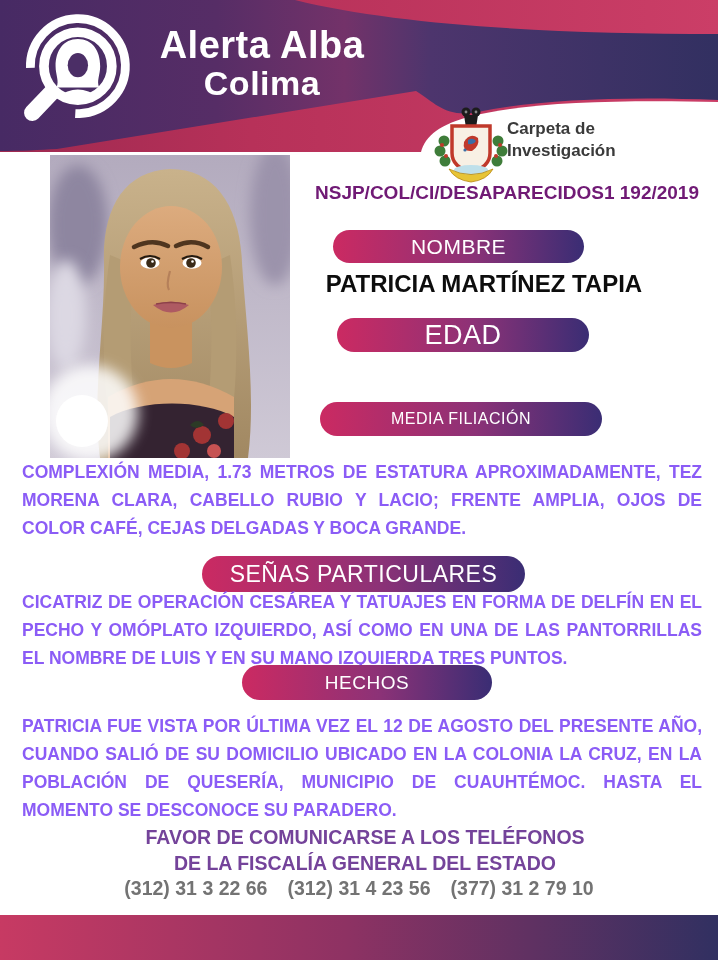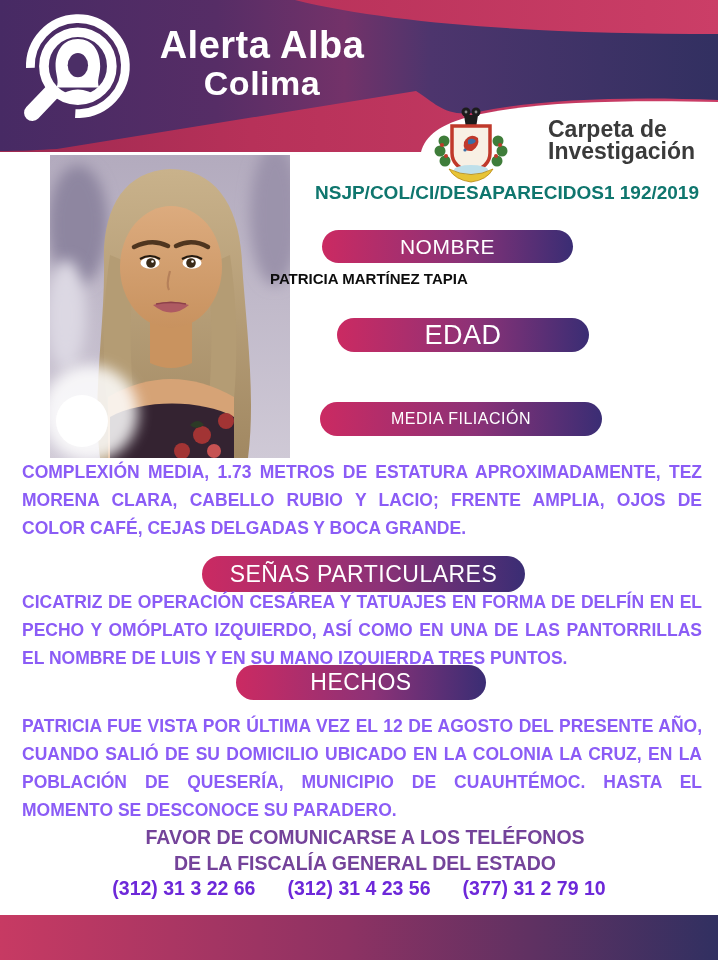--- a/index.html
+++ b/index.html
@@ -8,48 +8,48 @@
     font-family:Liberation Sans, sans-serif;margin:0 auto;padding-left:44px;
   }
   
   #header-wave{position:absolute;left:0;top:0;width:718px;height:158px;}
   #brand-logo{position:absolute;left:10px;top:8px;width:128px;height:128px;}
   #brand-title{position:absolute;left:128px;top:26px;width:268px;text-align:center;color:#ffffff;font-weight:bold;line-height:1;}
   #brand-title .t1{font-size:38px;letter-spacing:.5px;}
   #brand-title .t2{font-size:34px;margin-top:2px;letter-spacing:.5px;}
   
   #state-seal{position:absolute;left:430px;top:106px;width:82px;height:78px;}
-  #carpeta{position:absolute;left:548px;top:118px;font-size:23px;font-weight:bold;color:#3a3a3a;line-height:22px;}
-  #case-number{position:absolute;left:297px;top:182px;width:420px;text-align:center;font-size:19px;font-weight:bold;color:#0f766e;}
+  #carpeta{position:absolute;left:507px;top:118px;font-size:17px;font-weight:bold;color:#3a3a3a;line-height:22px;}
+  #case-number{position:absolute;left:297px;top:182px;width:420px;text-align:center;font-size:19px;font-weight:bold;color:#701a75;}
   
   #photo{position:absolute;left:50px;top:155px;width:240px;height:303px;}
   
   .pill{position:absolute;border-radius:999px;color:#fff;display:flex;align-items:center;justify-content:center;
         background:linear-gradient(90deg,#cb2a62 0%,#8c3277 55%,#3a2d74 100%);
         font-weight:400;letter-spacing:.5px;}
-  #pill-nombre{left:322px;top:230px;width:251px;height:33px;font-size:21px;}
+  #pill-nombre{left:333px;top:230px;width:251px;height:33px;font-size:21px;}
   #pill-edad{left:337px;top:318px;width:252px;height:34px;font-size:27px;}
   #pill-media{left:320px;top:402px;width:282px;height:34px;font-size:16px;}
   #pill-senas{left:202px;top:556px;width:323px;height:36px;font-size:23px;}
-  #pill-hechos{left:236px;top:665px;width:250px;height:35px;font-size:23px;}
-  .value{position:absolute;left:270px;width:440px;font-size:15px;font-weight:bold;color:#0d0d0d;}
+  #pill-hechos{left:242px;top:665px;width:250px;height:35px;font-size:19px;}
+  .value{position:absolute;left:264px;width:440px;text-align:center;font-size:24px;font-weight:bold;color:#0d0d0d;}
   #val-nombre{top:270px;}
   #val-edad{top:361px;}
   
   .para{position:absolute;left:22px;width:680px;font-size:17.5px;font-weight:bold;line-height:28px;
         text-align:justify;color:#8b5cf6;}
   #para-media{top:458px;}
   #para-senas{top:588px;}
   #para-hechos{top:712px;}
   
   .contact-line{position:absolute;left:6px;width:718px;text-align:center;font-size:19.5px;font-weight:bold;color:#74439a;}
   #contact-line1{top:826px;}
   #contact-line2{top:852px;}
-  #phones{position:absolute;left:0;top:877px;width:718px;display:flex;justify-content:center;gap:32px;
-          font-size:19.5px;font-weight:bold;color:#6d28d9;}
+  #phones{position:absolute;left:0;top:877px;width:718px;display:flex;justify-content:center;gap:20px;
+          font-size:19.5px;font-weight:bold;color:#737373;}
   #bottom-band{position:absolute;left:0;top:915px;width:718px;height:45px;
                background:linear-gradient(90deg,#c73a63 0%,#8e3263 48%,#313061 100%);}
 </style>
 </head>
 <body>
 
 <div class="poster">
 
   <svg id="header-wave" viewBox="0 0 718 158" preserveAspectRatio="none">
     <defs>

